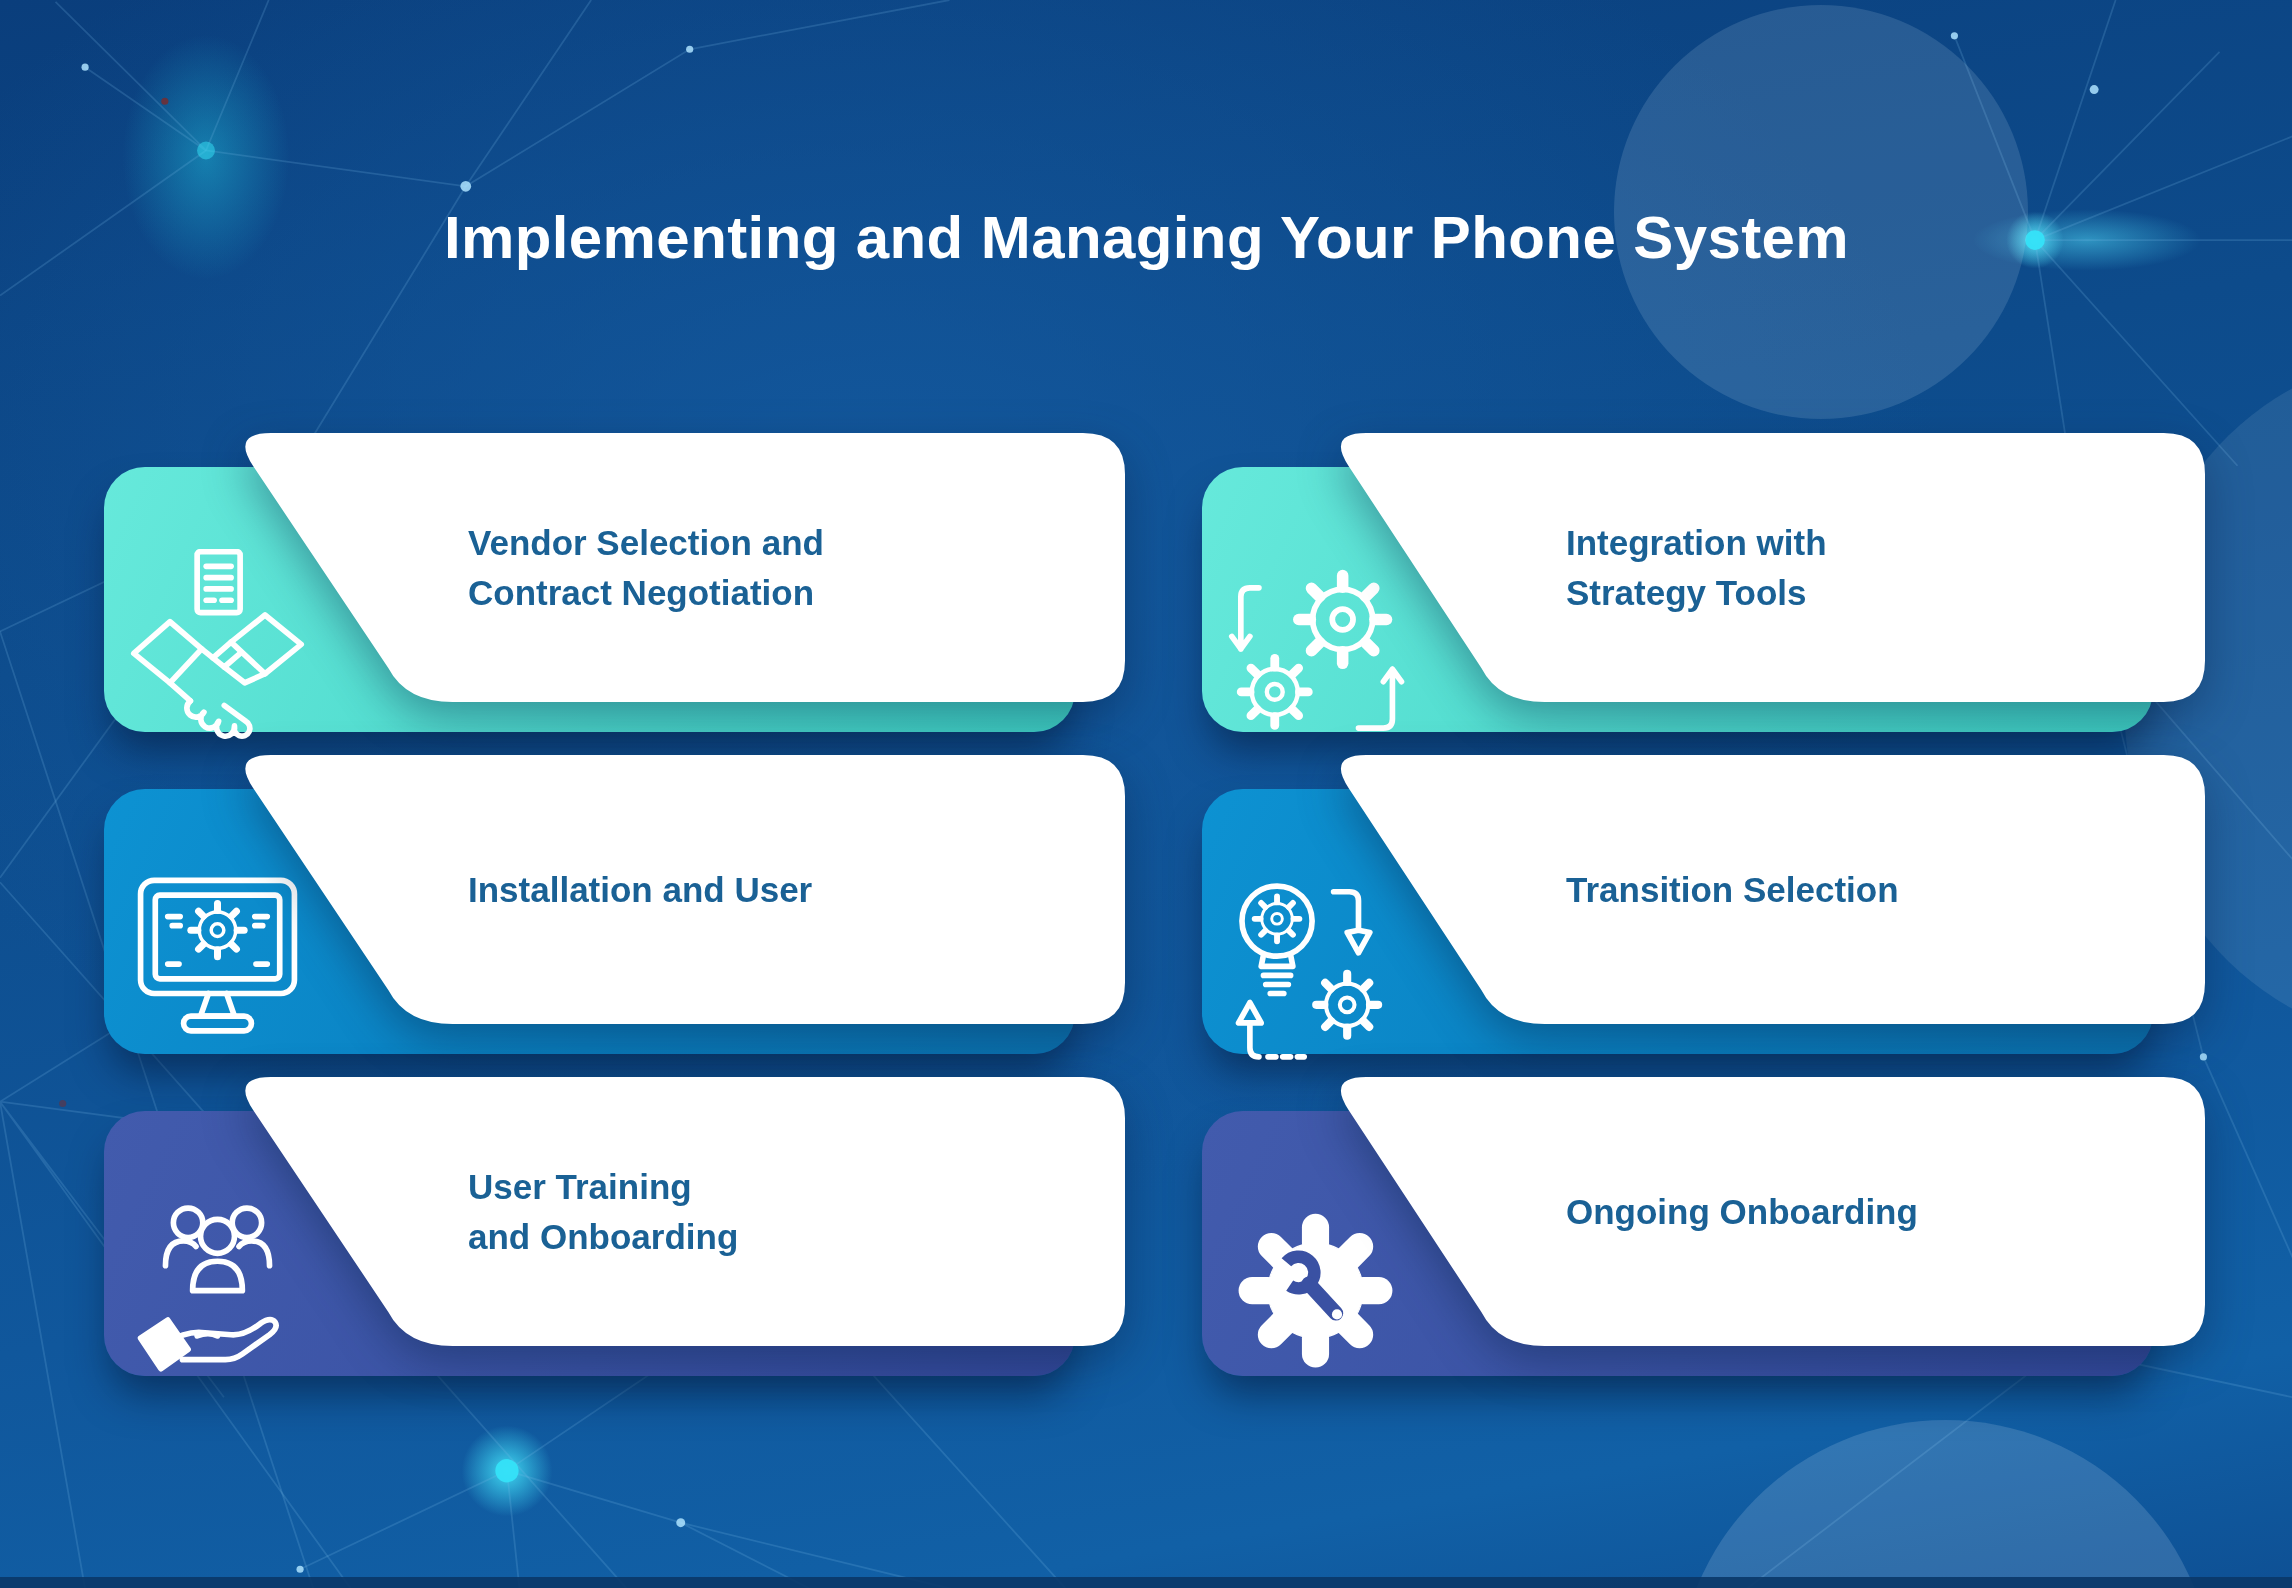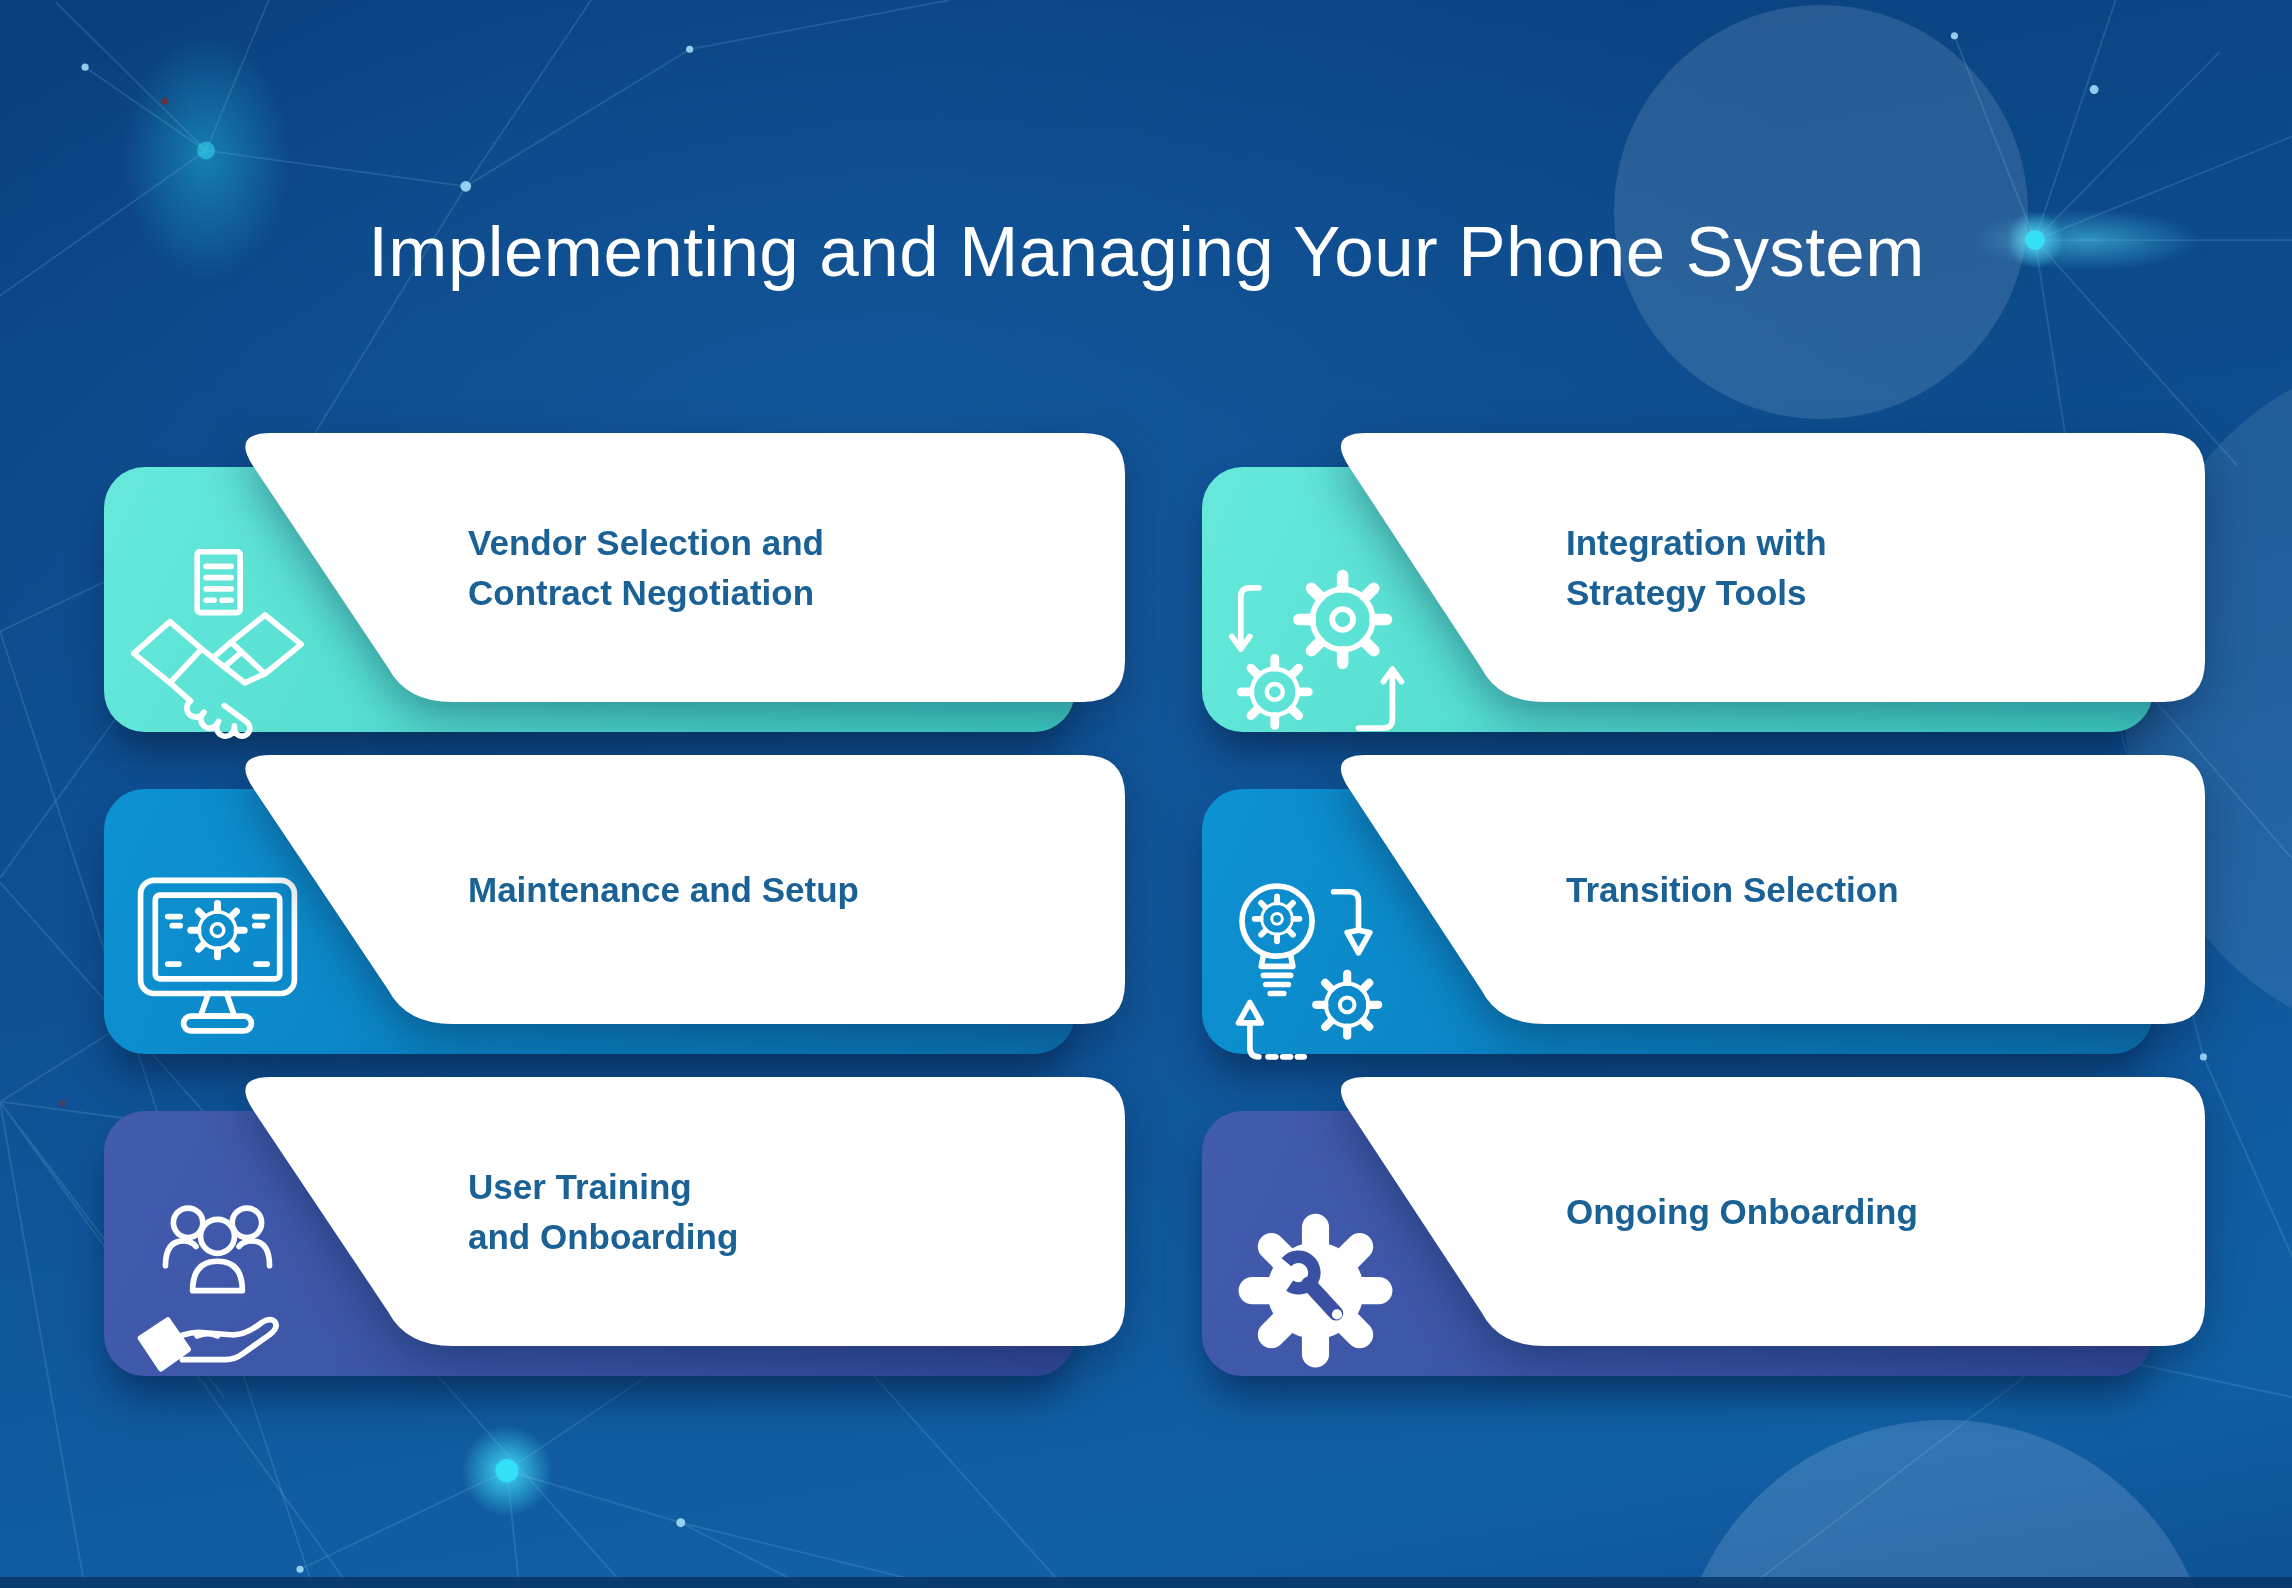--- a/index.html
+++ b/index.html
@@ -14,22 +14,22 @@
       radial-gradient(41px 41px at 2035px 240px, rgba(90,235,255,.9), rgba(90,235,255,0) 70%),
       radial-gradient(1343px 896px at 38% 32%, rgba(20,90,160,.85), rgba(20,90,160,0) 80%),
       linear-gradient(170deg,#0a3e7c 0%, #0d4b8b 34%, #10579c 68%, #1160a6 88%, #0e5094 100%);
   }
   .bgnet{position:absolute;inset:0;}
   .deco-circle{position:absolute;border-radius:50%;background:rgba(214,233,250,.14);}
   .c1{left:1614px;top:5.4px;width:414px;height:414px;}
   .c2{left:1677px;top:1420px;width:537px;height:537px;background:rgba(214,233,250,.17);}
   .c3{left:2124px;top:358px;width:573px;height:681px;background:rgba(214,233,250,.10);}
   .title{
-    position:absolute;left:0;right:0;top:199px;margin:12px;text-align:center;
-    color:#ffffff;font-size:71px;font-weight:400;letter-spacing:0.4px;
+    position:absolute;left:0;right:0;top:199px;margin:4px;text-align:center;
+    color:#ffffff;font-size:60px;font-weight:700;letter-spacing:0.4px;
   }
   .bottom-strip{position:absolute;left:0;right:0;bottom:0;height:12.5px;background:#0a3768;opacity:.9;}
 
   .card{position:absolute;width:1021px;height:304px;}
   .col-l{left:104px;}
   .col-r{left:1202px;width:1207px;}
   .row-1{top:433px;}
   .row-2{top:755px;}
   .row-3{top:1077px;}
 
@@ -184,21 +184,21 @@
           <path d="M36,82 h10 M114,82 h10"></path>
           <path d="M72,108 L65,128 H95 L88,108"></path>
           <rect x="50" y="128" width="60" height="13" rx="6.5"></rect>
         </g>
       </svg>
     </div>
     <svg class="whitecard" viewBox="0 0 1010 300" preserveAspectRatio="none">
       <use href="#cardShape" fill="#ffffff"></use>
     </svg>
     <div class="card-text">
-      <span>Maintenance and Setup</span>
+      <span>Installation and User</span>
       <span></span>
     </div>
   </div>
 
   <div class="card col-r row-2">
     <div class="panel blue">
       <svg class="icon" viewBox="0 0 160 170">
         <g class="ic">
           <circle cx="46" cy="44" r="31"></circle>
           <use href="#gear8" transform="translate(46,42) scale(0.52)"></use>

